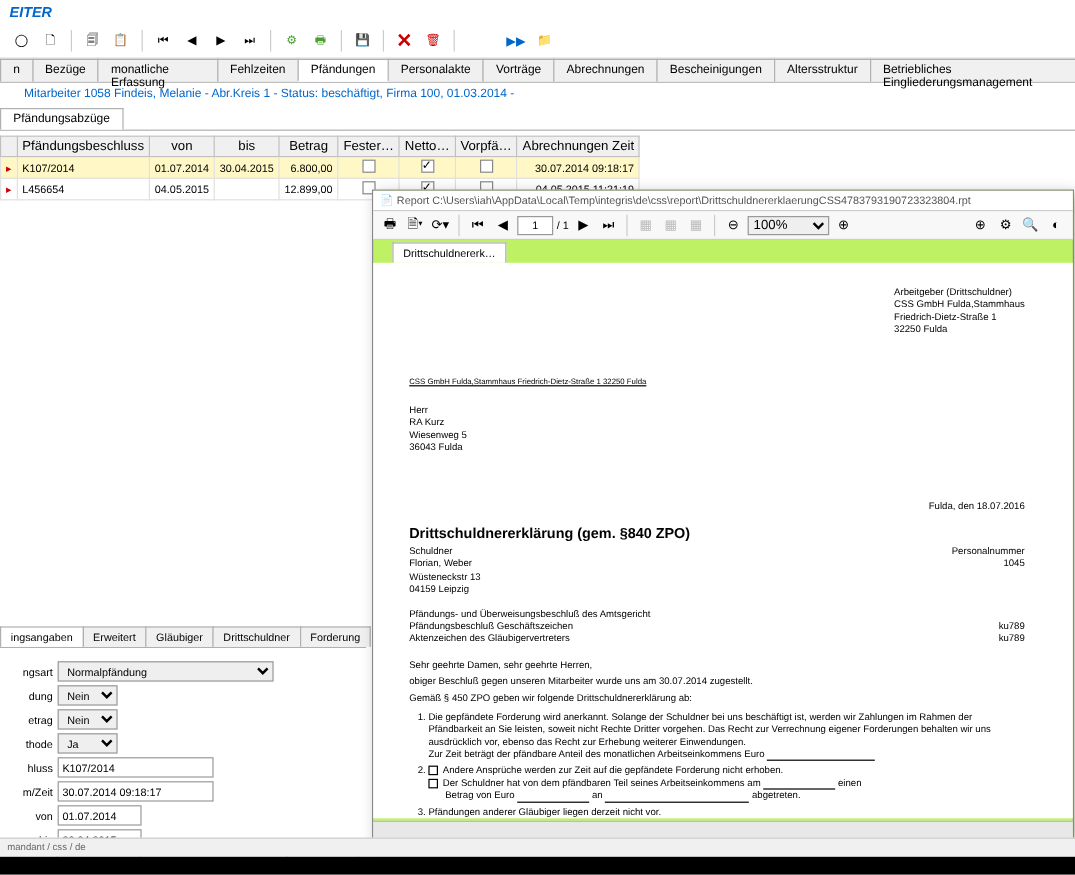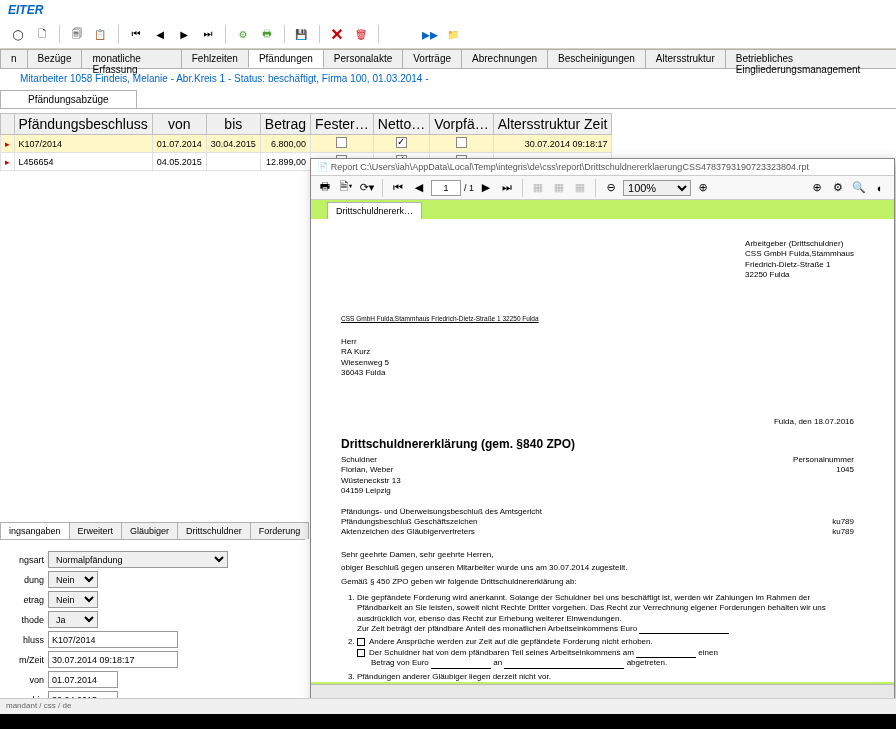--- a/index.html
+++ b/index.html
@@ -7,23 +7,23 @@
 .app { width: 896px; height: 729px; position: relative; background: #fff; }
 .title { color: #0066cc; font-weight: bold; font-style: italic; font-size: 12px; padding: 3px 8px; }
 .toolbar { display: flex; align-items: center; gap: 4px; padding: 4px 8px; border-bottom: 1px solid #d4d0c8; }
 .tb-icon { width: 20px; height: 20px; display: inline-flex; align-items: center; justify-content: center; cursor: pointer; }
 .tb-sep { width: 1px; height: 18px; background: #ccc; margin: 0 3px; }
 .tabs { display: flex; border-bottom: 1px solid #b0b0b0; background: #f0f0f0; height: 20px; }
 .tab { padding: 3px 10px; border: 1px solid #b0b0b0; border-bottom: none; background: #f0f0f0; font-size: 10px; cursor: pointer; margin-right: -1px; }
 .tab.active { background: #fff; border-bottom: 1px solid #fff; position: relative; z-index: 1; }
 .status-line { color: #0066cc; font-size: 10px; padding: 4px 20px; }
 .subtabs { display: flex; border-bottom: 1px solid #b0b0b0; margin-top: 2px; }
-.subtab { padding: 3px 27px; border: 1px solid #b0b0b0; border-bottom: none; background: #fff; font-size: 10px; }
+.subtab { padding: 3px 10px; border: 1px solid #b0b0b0; border-bottom: none; background: #fff; font-size: 10px; }
 .grid { width: 100%; border-collapse: collapse; font-size: 10px; }
-.grid th { background: #f0f0f0; border: 1px solid #c0c0c0; padding: 2px 4px; font-weight: normal; text-align: center; font-size: 14px; white-space: nowrap; }
+.grid th { background: #f0f0f0; border: 1px solid #c0c0c0; padding: 2px 4px; font-weight: normal; text-align: center; font-size: 11px; white-space: nowrap; }
 .grid td { border: 1px solid #e0e0e0; padding: 2px 4px; text-align: right; font-size: 9px; white-space: nowrap; }
 .grid td.left { text-align: left; }
 .grid td.center { text-align: center; }
 .grid tr.sel td { background: #fff8c6; }
 .chk { display: inline-block; width: 11px; height: 11px; border: 1px solid #888; background: #fff; position: relative; }
 .chk.checked::after { content: "✓"; position: absolute; top: -2px; left: 0; font-size: 10px; color: #000; }
 .report-window { position: absolute; left: 310px; top: 158px; width: 585px; height: 545px; background: #bef264; border: 1px solid #888; box-shadow: 4px 4px 12px rgba(0,0,0,0.3); }
 .rpt-title { background: #fff; border-bottom: 1px solid #ccc; padding: 3px 6px; font-size: 9px; color: #555; }
 .rpt-toolbar { display: flex; align-items: center; gap: 3px; padding: 3px 5px; border-bottom: 1px solid #ccc; background: #f8f8f8; height: 24px; }
 .rpt-tb-icon { width: 18px; height: 18px; display: inline-flex; align-items: center; justify-content: center; cursor: pointer; font-size: 11px; }
@@ -113,21 +113,21 @@
     <thead>
         <tr id="grid-head">
           <th style="width:12px"></th>
           <th>Pfändungsbeschluss</th>
           <th>von</th>
           <th>bis</th>
           <th>Betrag</th>
           <th>Fester…</th>
           <th>Netto…</th>
           <th>Vorpfä…</th>
-          <th>Altersstruktur Zeit</th>
+          <th>Abrechnungen Zeit</th>
         </tr>
       </thead>
     <tbody id="grid-body">
         <tr class="sel">
           <td class="center" style="color:#c00">▸</td>
           <td class="left">K107/2014</td>
           <td>01.07.2014</td>
           <td>30.04.2015</td>
           <td>6.800,00</td>
           <td class="center"><span class="chk"></span></td>

